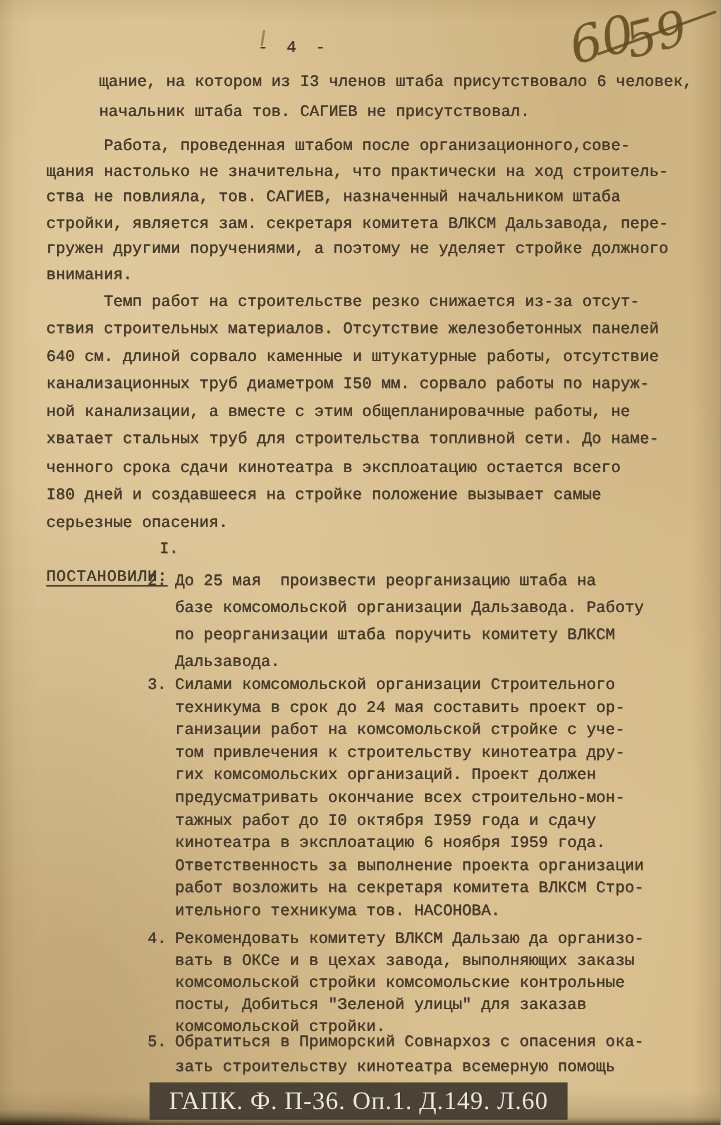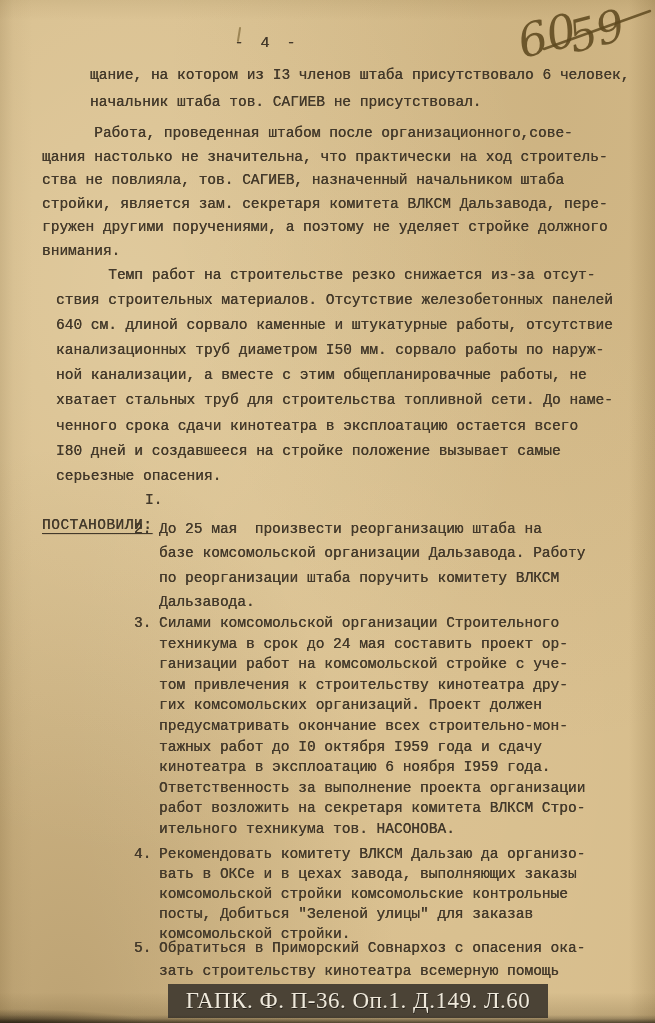--- a/index.html
+++ b/index.html
@@ -24,21 +24,21 @@
     white-space:pre-wrap;
     text-shadow:0 0 0.6px rgba(62,52,36,0.85), 0.4px 0.4px 0 rgba(62,52,36,0.30);
   }
   .page-num{top:35px;left:212px;width:110px;text-align:center;letter-spacing:4px;font-size:15px;}
   .pen-tick{
     position:absolute;left:238px;top:27px;width:2px;height:15px;
     background:#6a5422;opacity:0.55;transform:rotate(9deg);border-radius:2px;
   }
   .p1{top:62px;left:42px;width:585px;line-height:26.5px;margin-left:48px;}
   .p2{top:122px;left:42px;width:590px;line-height:23.6px;}
-  .p3{top:263px;left:56px;width:590px;line-height:25.1px;}
+  .p3{top:263px;left:42px;width:590px;line-height:25.1px;}
   .resolve-label{
     top:517px;left:42px;
     text-decoration:underline;text-underline-offset:4px;
     letter-spacing:0.5px;
   }
   .item{position:absolute;display:flex;}
   .item .num{flex:0 0 18px;margin-right:7px;}
   .item .txt{white-space:pre-wrap;}
   .item1{top:489px;left:145px;width:480px;line-height:22px;}
   .item2{top:517px;left:134px;width:505px;line-height:24.3px;}
@@ -52,21 +52,20 @@
     fill:#5f4a20;opacity:0.88;
   }
   .handwriting line{stroke:#5f4a20;stroke-width:2.4;opacity:0.85;stroke-linecap:round;}
   .stamp{
     position:absolute;left:136px;top:984px;width:380px;height:34px;
     background:#4b4336;
     display:flex;align-items:center;justify-content:center;
     font-family:"Liberation Serif","DejaVu Serif",serif;
     font-size:23px;color:#efe9db;letter-spacing:0.5px;
     text-shadow:0.5px 0.5px 0 rgba(0,0,0,0.5);
-    margin-left:32px;
   }
   .bottom-edge{
     position:absolute;bottom:0;left:0;width:100%;height:8px;
     background:linear-gradient(to top, rgba(28,22,12,0.65), rgba(28,22,12,0.18) 55%, transparent);
   }
   .corner-shadow{
     position:absolute;bottom:0;left:0;width:150px;height:14px;
     background:radial-gradient(ellipse at 10% 100%, rgba(25,18,8,0.55), transparent 70%);
   }
 </style>

